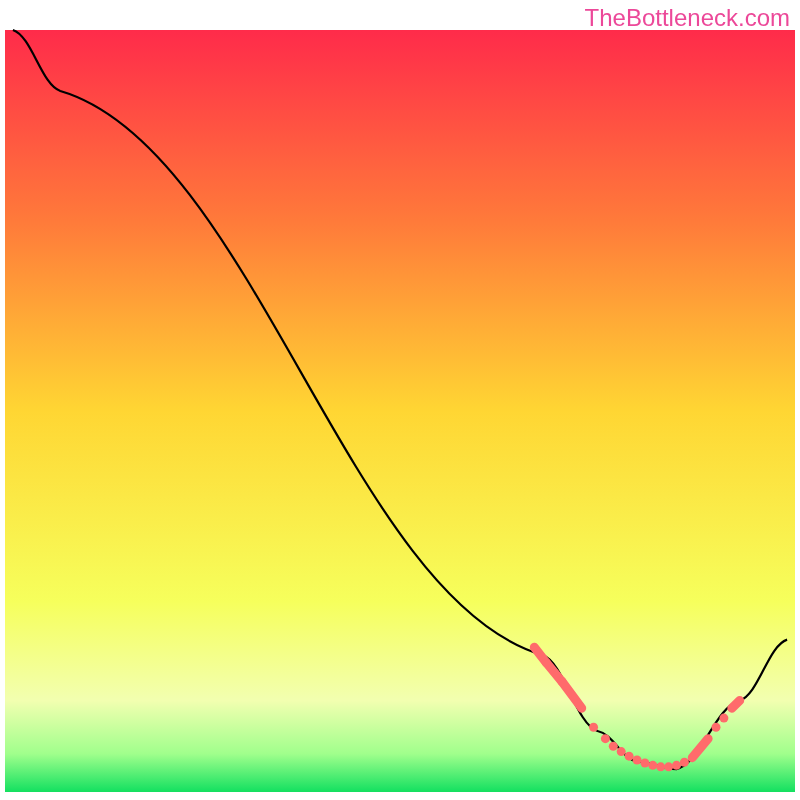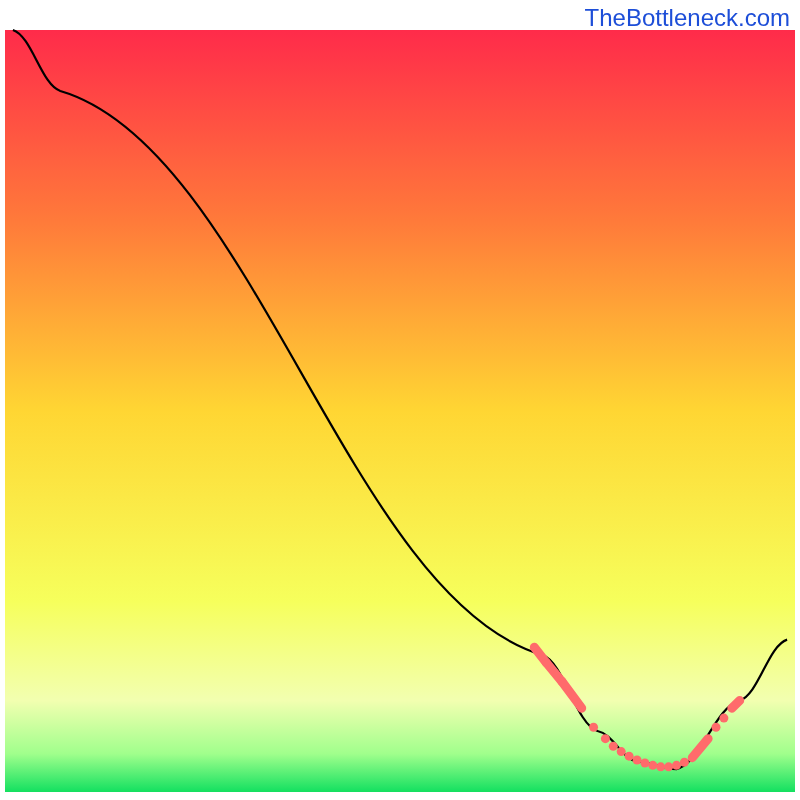--- a/index.html
+++ b/index.html
@@ -14,21 +14,21 @@
   .chart-container {
     position: relative;
     width: 800px;
     height: 800px;
   }
   .watermark {
     position: absolute;
     top: 4px;
     right: 10px;
     font-size: 24px;
-    color: #1d4ed8;
+    color: #ec4899;
     font-family: Arial, sans-serif;
     z-index: 10;
     margin-left: 24px;
   }
   svg {
     display: block;
   }
 </style>
 </head>
 <body>

